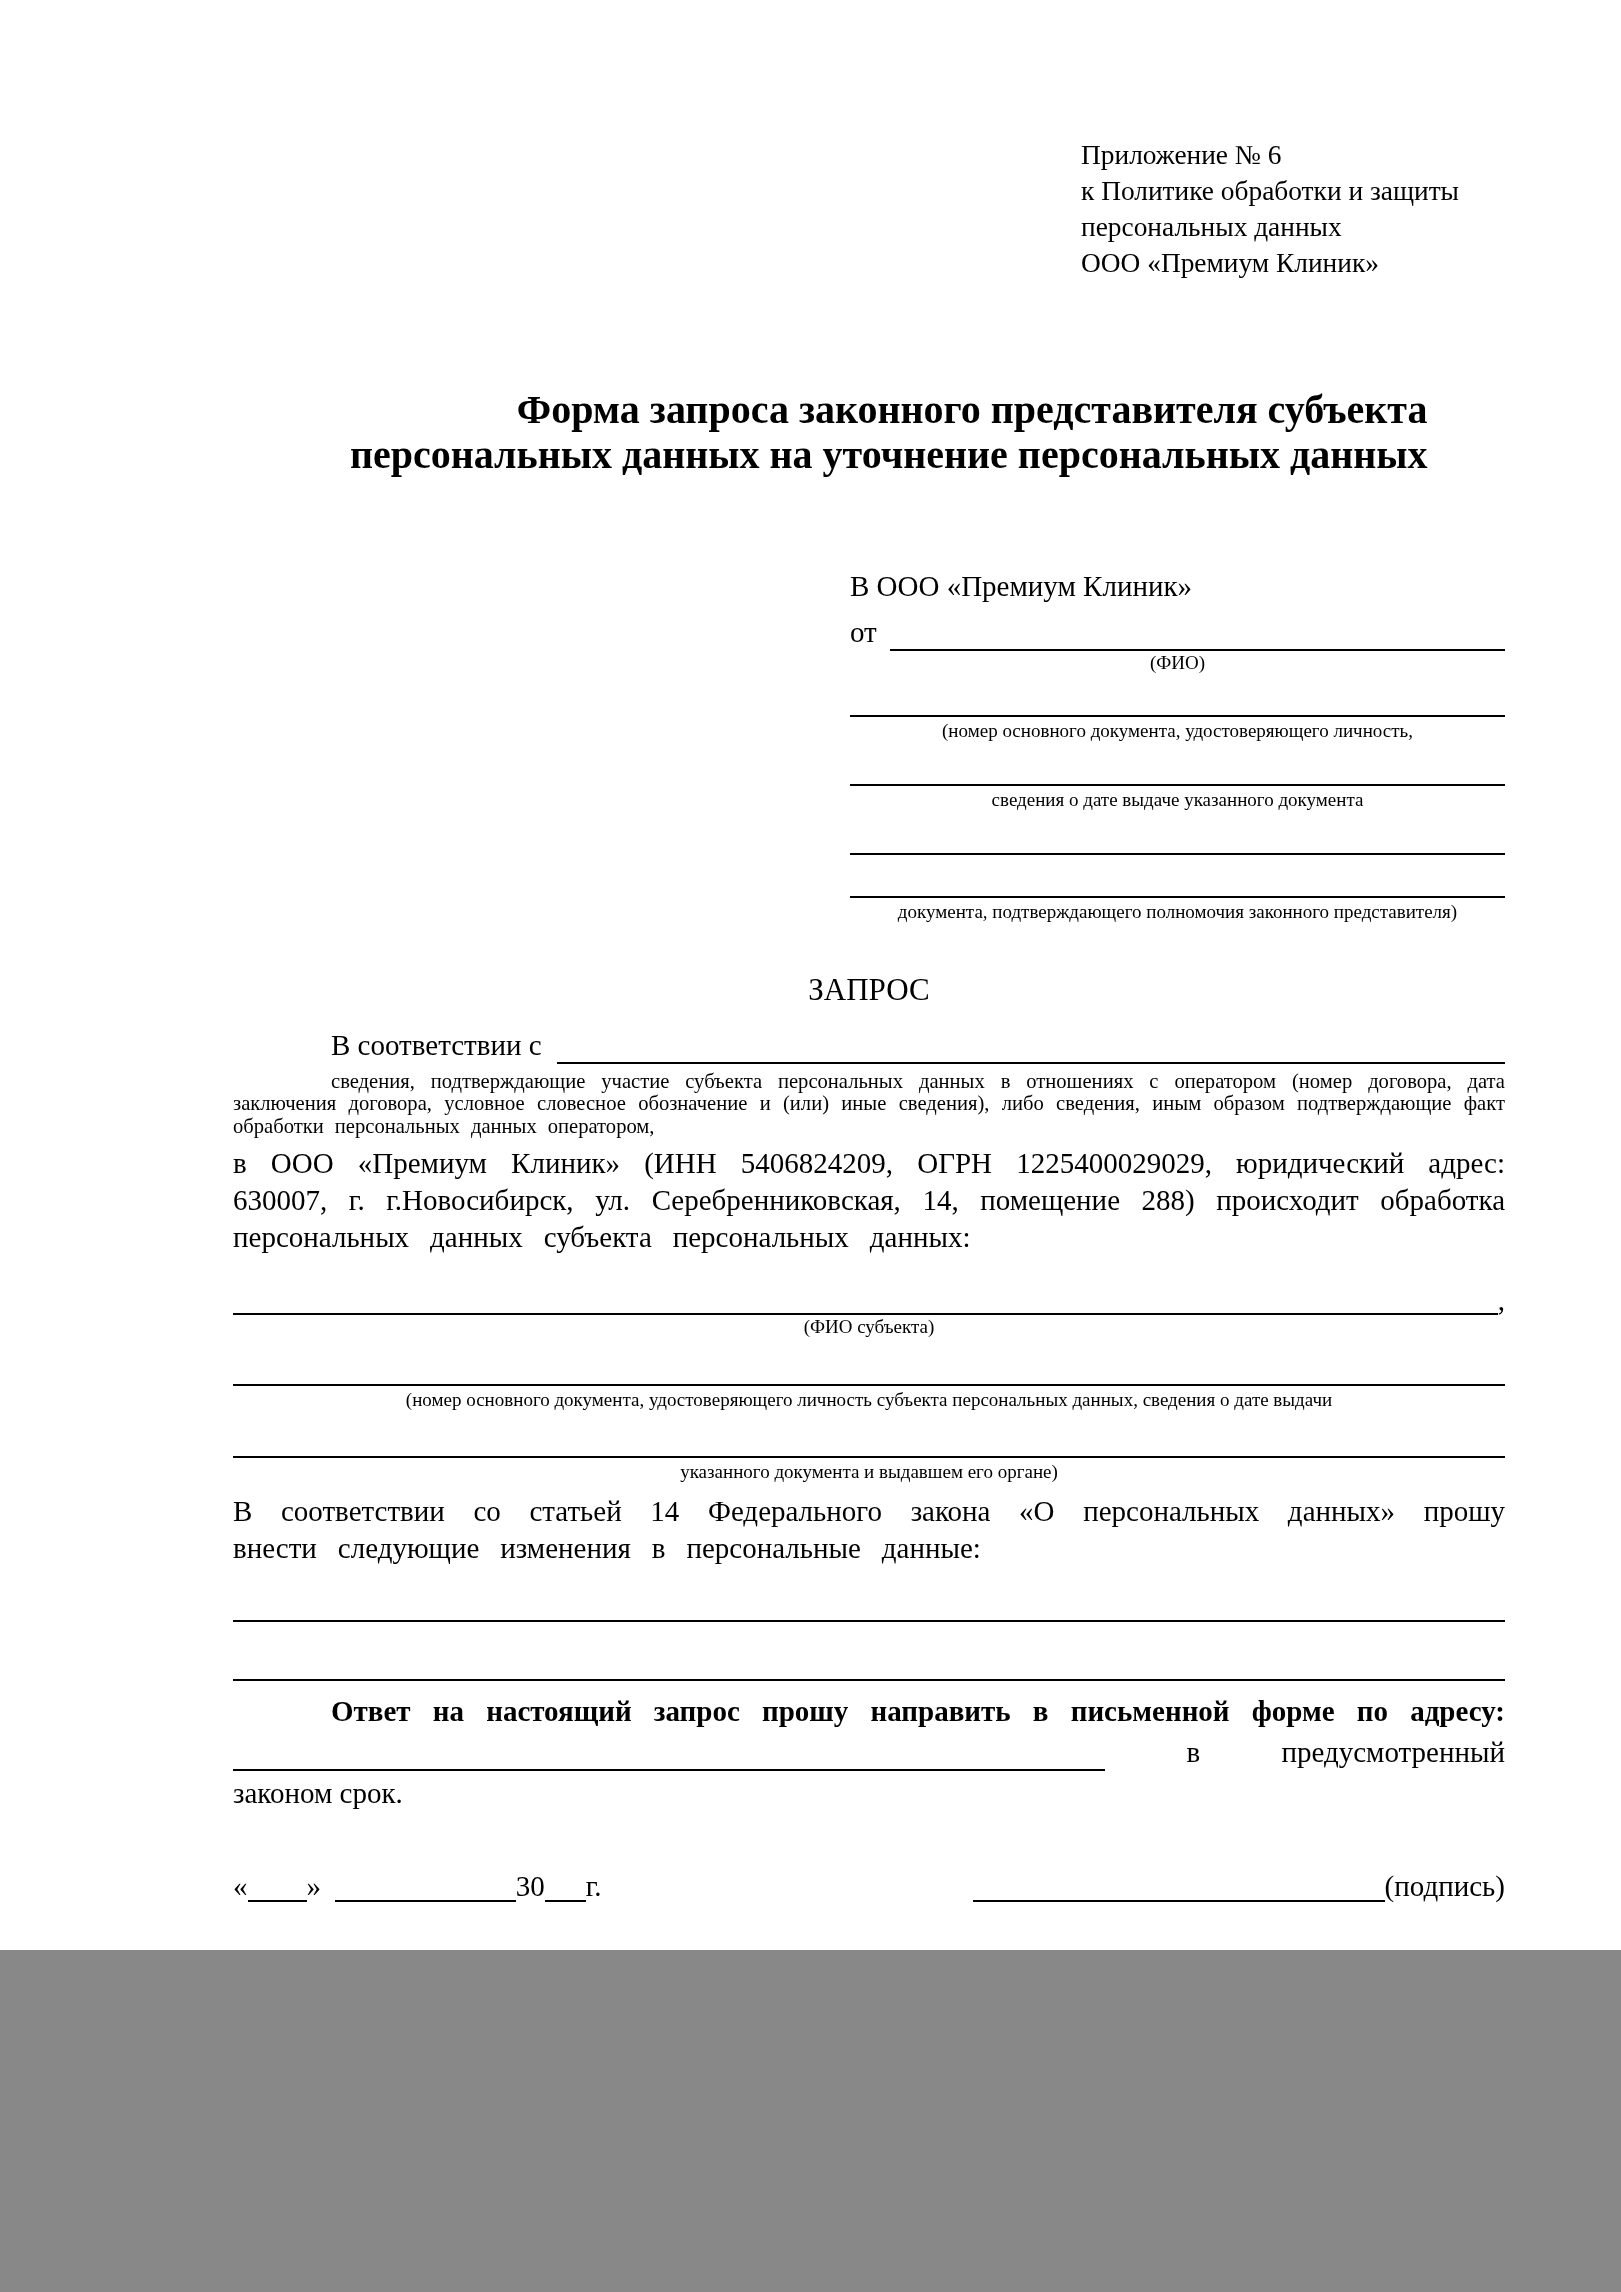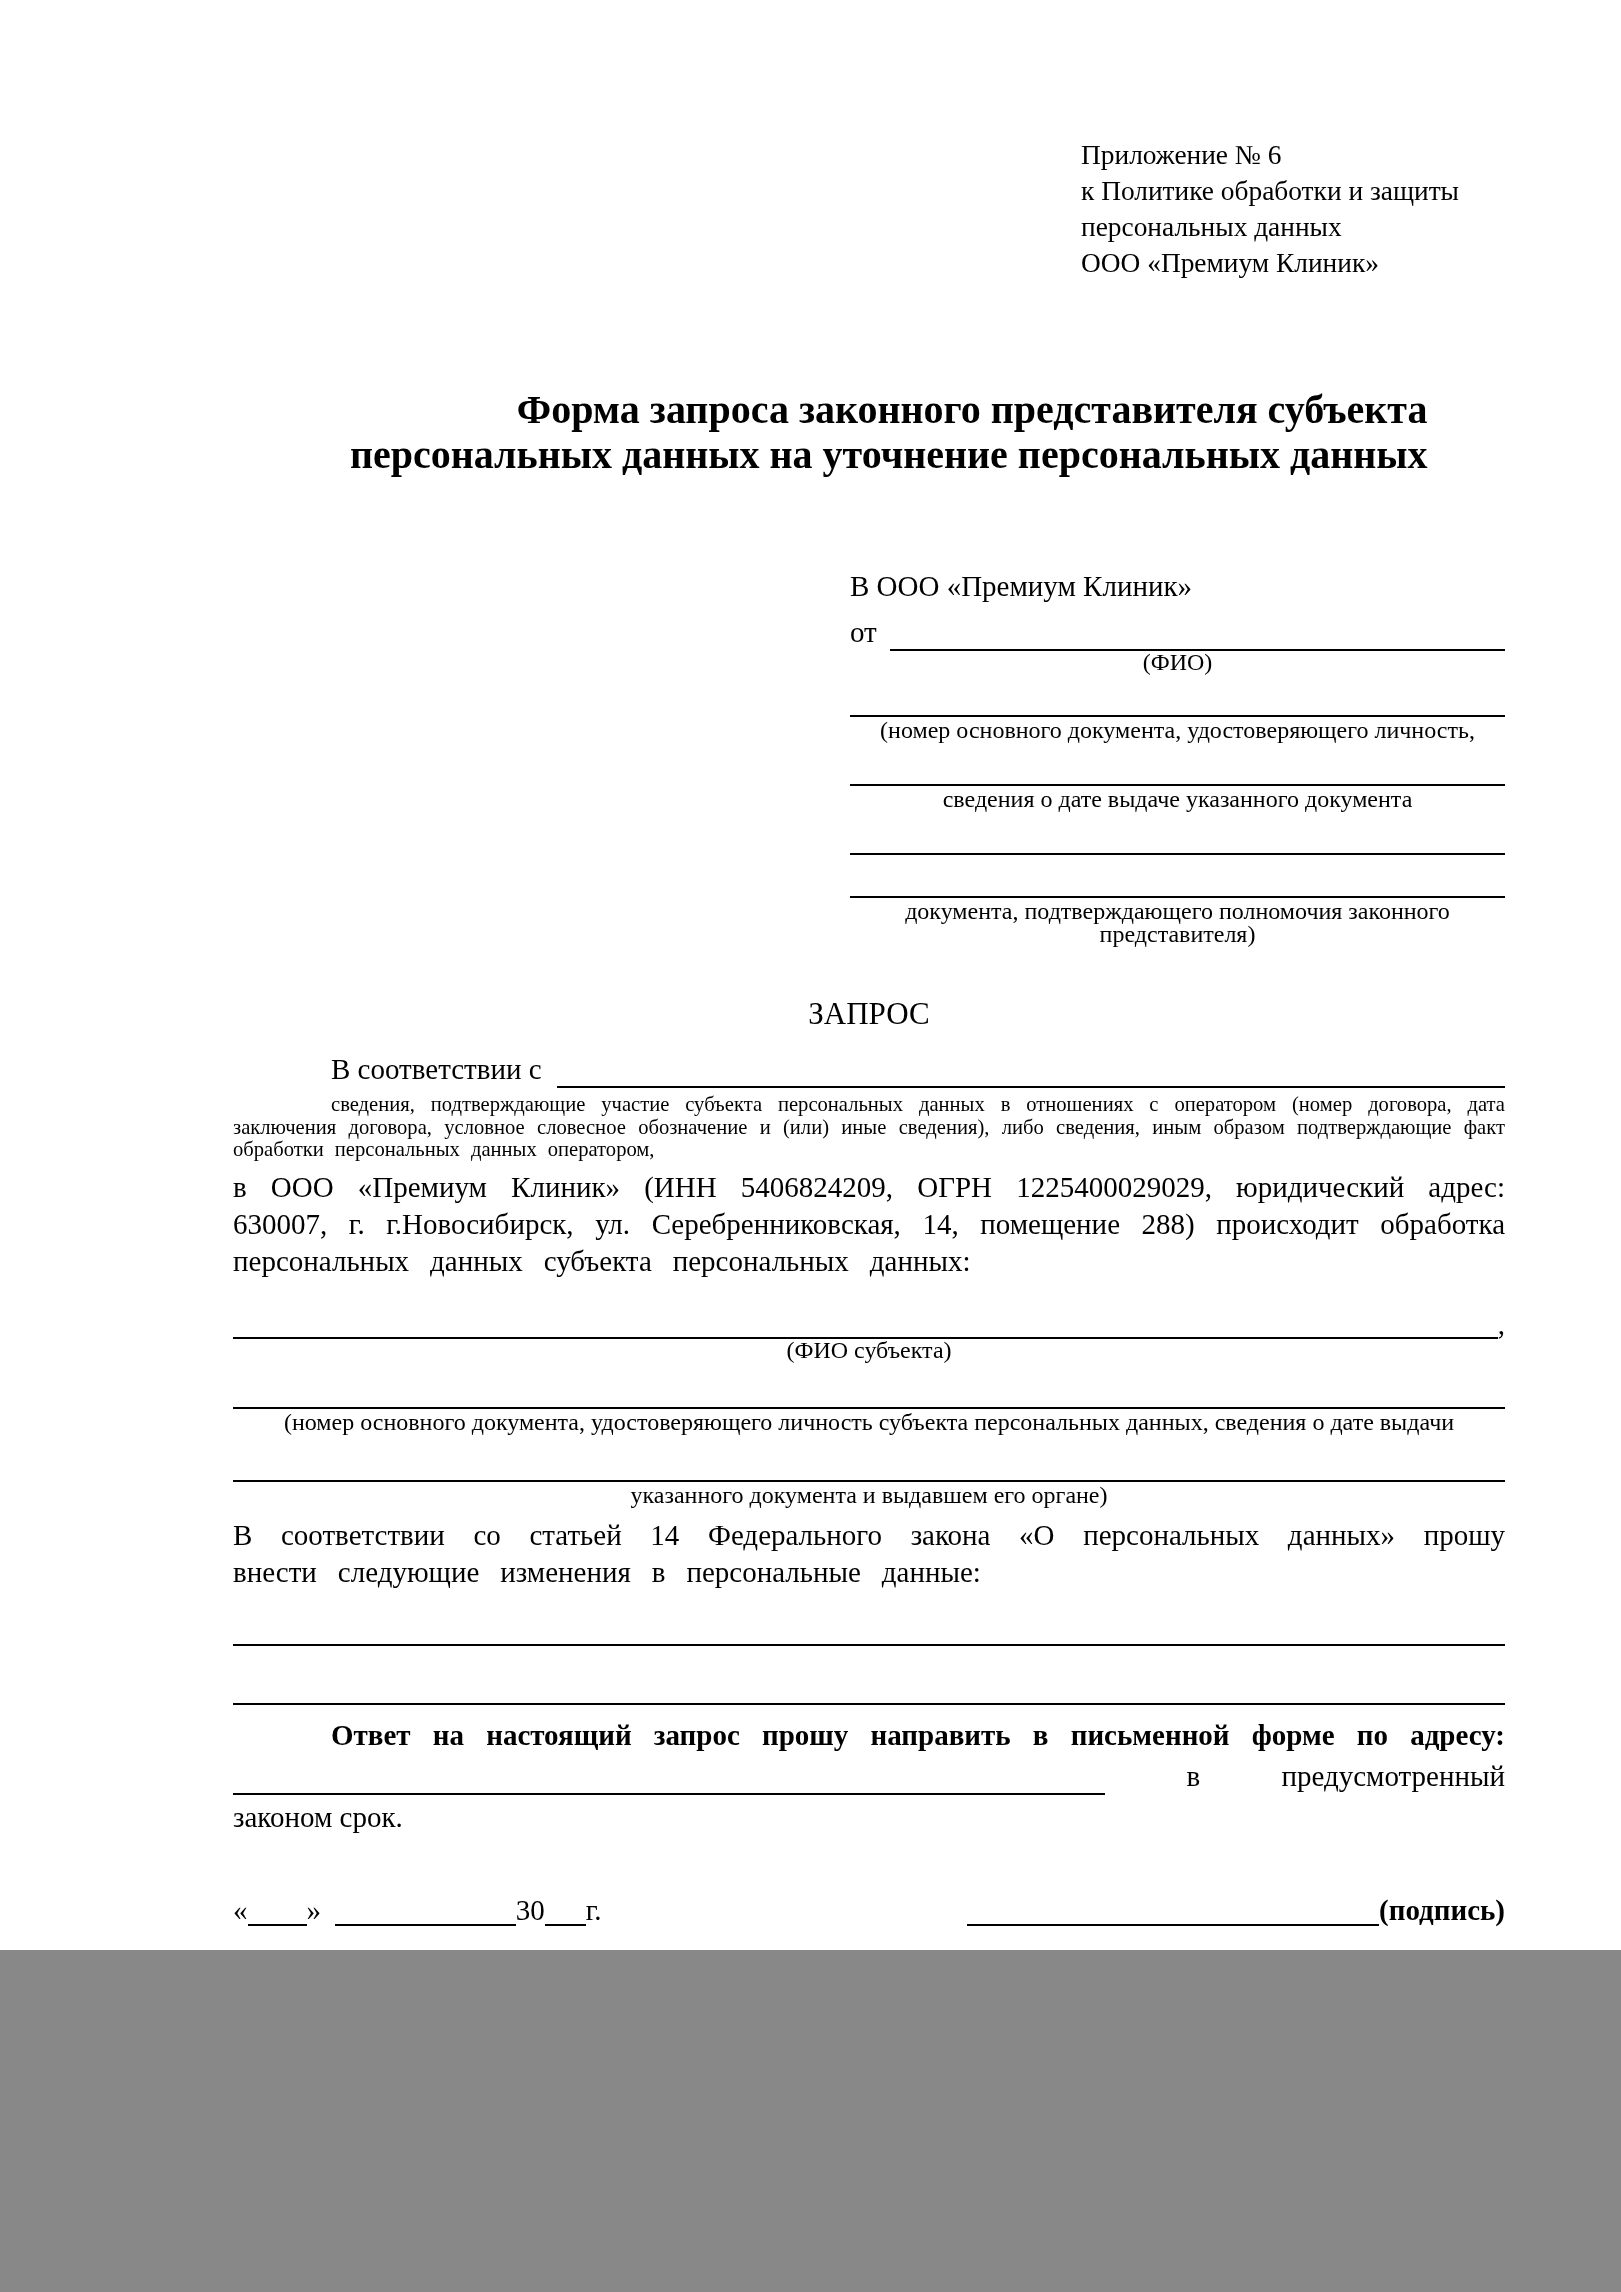--- a/index.html
+++ b/index.html
@@ -45,21 +45,21 @@
     margin-top: 3.9px;
     height: 41px;
   }
   .from-line .label { flex: 0 0 auto; padding-right: 13.7px; }
   .blank {
     border-bottom: 2.9px solid #000;
     flex: 1 1 auto;
     height: 33px;
   }
   .caption {
-    font-size: 24px;
+    font-size: 19px;
     line-height: 23.5px;
     text-align: center;
   }
   .blank-group { margin-top: 27.4px; }
   .blank-group .rule {
     height: 13.7px;
     border-bottom: 2.9px solid #000;
     margin-bottom: 2px;
   }
   
@@ -132,21 +132,21 @@
     align-items: flex-end;
     justify-content: space-between;
     height: 43px;
   }
   .date-part { display: flex; align-items: flex-end; }
   .date-part .q { line-height: 31px; }
   .u { display: inline-block; border-bottom: 2.9px solid #000; height: 29px; }
   .u-day { width: 59px; }
   .u-month { width: 181px; margin-left: 13.7px; }
   .u-year { width: 41px; }
-  .sig-part { display: flex; align-items: flex-end; font-weight: bold; }
+  .sig-part { display: flex; align-items: flex-end; }
   .u-sign { width: 412px; }
   .sig-part .sig-caption { line-height: 31px; }
 </style>
 </head>
 <body>
 
 <div class="page">
 
   <div class="appendix">
     <div>Приложение № 6</div>

